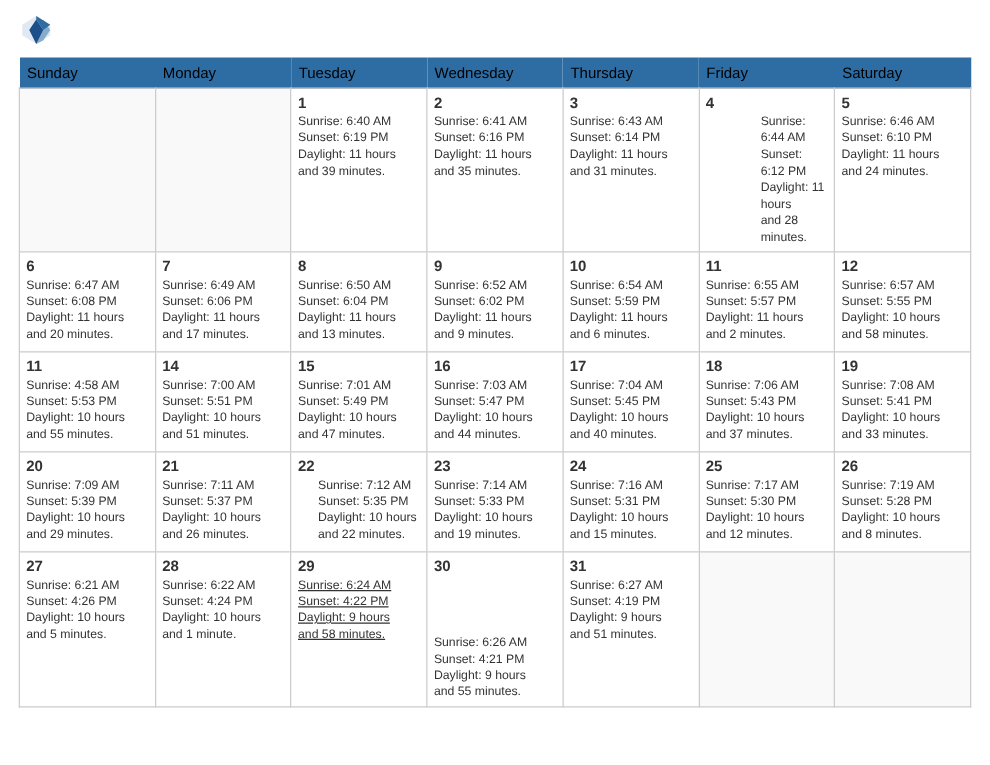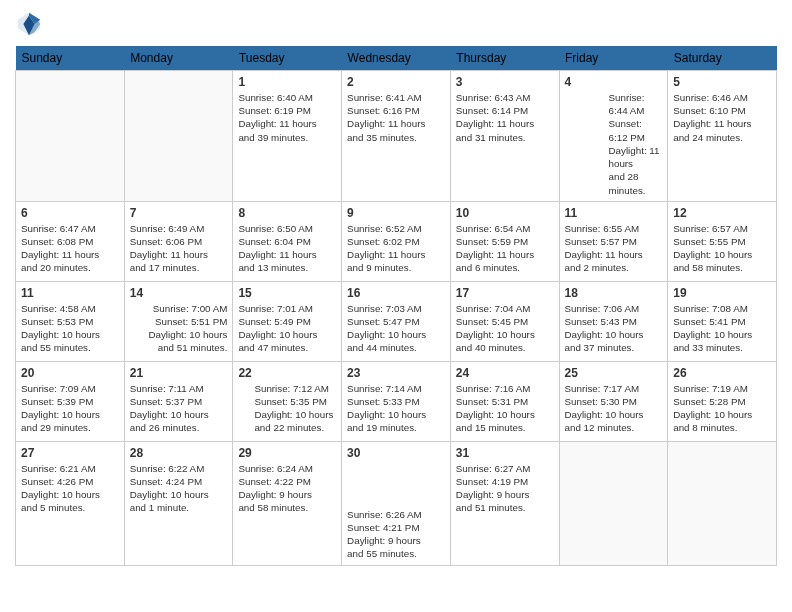--- a/index.html
+++ b/index.html
@@ -214,21 +214,21 @@
         <tr>
           <td>
             <span class="day-number">11</span>
             <div class="day-detail" style="white-space: pre-line;">Sunrise: 4:58 AM
 Sunset: 5:53 PM
 Daylight: 10 hours
 and 55 minutes.</div>
           </td>
           <td>
             <span class="day-number">14</span>
-            <div class="day-detail" style="white-space: pre-line; text-align: right;">Sunrise: 7:00 AM
+            <div class="day-detail" style="white-space: pre-line;">Sunrise: 7:00 AM
 Sunset: 5:51 PM
 Daylight: 10 hours
 and 51 minutes.</div>
           </td>
           <td>
             <span class="day-number">15</span>
             <div class="day-detail" style="white-space: pre-line;">Sunrise: 7:01 AM
 Sunset: 5:49 PM
 Daylight: 10 hours
 and 47 minutes.</div>
@@ -323,21 +323,21 @@
           </td>
           <td>
             <span class="day-number">28</span>
             <div class="day-detail" style="white-space: pre-line;">Sunrise: 6:22 AM
 Sunset: 4:24 PM
 Daylight: 10 hours
 and 1 minute.</div>
           </td>
           <td>
             <span class="day-number">29</span>
-            <div class="day-detail" style="white-space: pre-line;">Sunrise: 6:24 AM
+            <div class="day-detail" style="white-space: pre-line; text-decoration: underline;">Sunrise: 6:24 AM
 Sunset: 4:22 PM
 Daylight: 9 hours
 and 58 minutes.</div>
           </td>
           <td>
             <span class="day-number">30</span>
             <div class="day-detail" style="white-space: pre-line; margin-top: 48px;">Sunrise: 6:26 AM
 Sunset: 4:21 PM
 Daylight: 9 hours
 and 55 minutes.</div>

